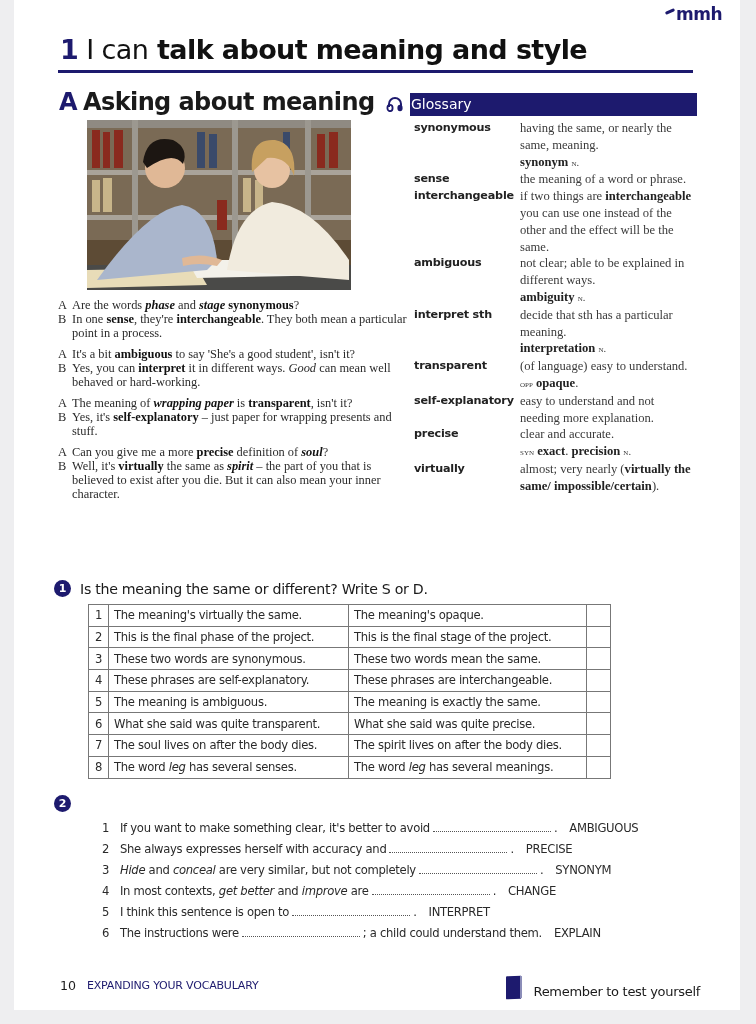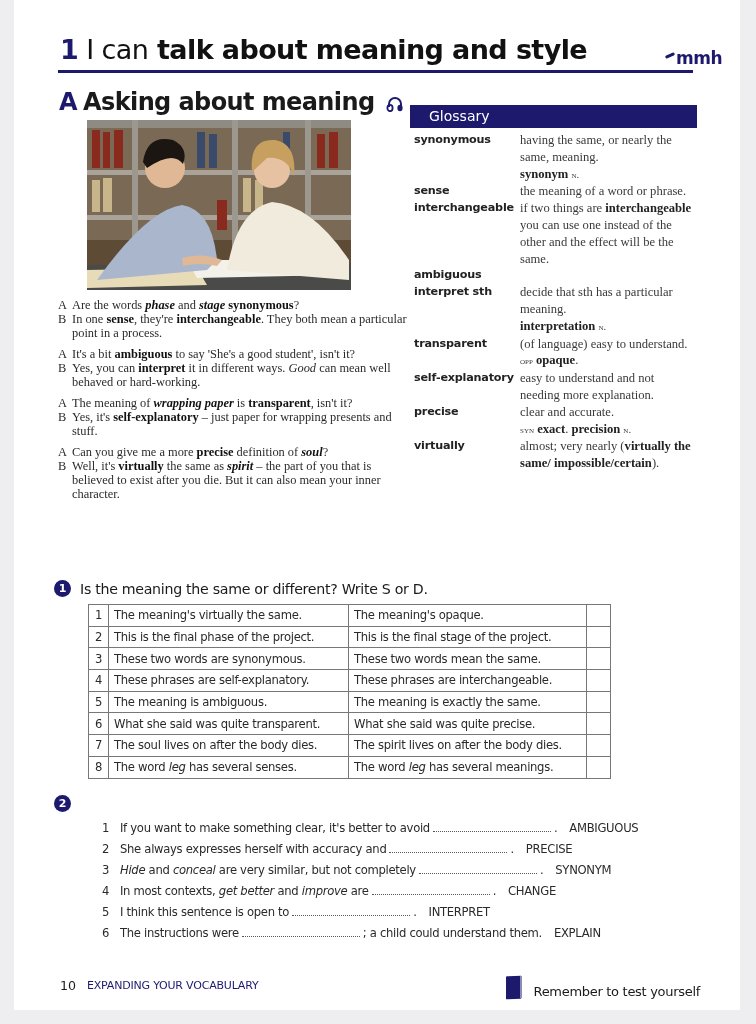--- a/index.html
+++ b/index.html
@@ -1,19 +1,19 @@
 <!DOCTYPE html>
 <html><head>
   <meta charset="utf-8">
   <style>
     * { box-sizing: border-box; margin: 0; padding: 0; }
     html, body { width: 756px; height: 1024px; overflow: hidden; }
     body { background: #eeeef0; font-family: "Liberation Sans", sans-serif; color: #1a1a1a; position: relative; }
     .page { position: absolute; left: 14px; top: 0; width: 726px; height: 1010px; background: #ffffff; }
-    .logo { position: absolute; right: 18px; top: 4px; color: #1d1a6e; font-weight: bold; font-size: 17px; font-family: "DejaVu Sans", sans-serif; letter-spacing: -0.5px; margin-top: 44px; }
+    .logo { position: absolute; right: 18px; top: 4px; color: #1d1a6e; font-weight: bold; font-size: 17px; font-family: "DejaVu Sans", sans-serif; letter-spacing: -0.5px; }
     .logo .swoosh { display: inline-block; width: 10px; height: 3px; background: #1d1a6e; transform: rotate(-25deg); margin-right: 1px; vertical-align: 7px; border-radius: 2px; }
     .unit-title { position: absolute; left: 46px; top: 34px; font-size: 27px; color: #111; font-family: "DejaVu Sans", sans-serif; letter-spacing: -0.6px; white-space: nowrap; }
     .unit-title .num { color: #1d1a6e; font-weight: bold; margin-right: 8px; }
     .unit-title .pre { font-weight: normal; }
     .unit-title .bold { font-weight: bold; }
     .title-rule { position: absolute; left: 44px; top: 70px; width: 635px; height: 3px; background: #1d1a6e; }
 
     .section-a { position: absolute; left: 45px; top: 88px; font-size: 24px; font-family: "DejaVu Sans", sans-serif; letter-spacing: -0.6px; white-space: nowrap; }
     .section-a .letter { color: #1d1a6e; font-weight: bold; margin-right: 6px; }
     .headphones { display: inline-block; vertical-align: -2px; margin-left: 4px; }
@@ -21,21 +21,21 @@
     .photo { position: absolute; left: 73px; top: 120px; width: 264px; height: 170px; overflow: hidden; background: #6b5a3f; }
 
     .dialogue { position: absolute; left: 44px; top: 298px; width: 352px; font-family: "Liberation Serif", serif; font-size: 12.4px; line-height: 14px; color: #2b2b2b; }
     .exchange { margin-bottom: 7px; }
     .line { display: flex; }
     .line .spk { width: 14px; flex-shrink: 0; }
     .line .txt { flex: 1; }
     .dialogue b { font-weight: bold; color: #111; }
 
     .glossary { position: absolute; left: 396px; top: 93px; width: 287px; }
-    .gloss-head { background: #1d1a6e; color: #fff; height: 23px; padding-left: 19px; font-size: 14px; line-height: 23px; font-family: "DejaVu Sans", sans-serif; margin-top: 12px; }
+    .gloss-head { background: #1d1a6e; color: #fff; height: 23px; padding-left: 1px; font-size: 14px; line-height: 23px; font-family: "DejaVu Sans", sans-serif; }
     .gloss-body { padding-top: 4px; }
     .gloss-row { display: flex; font-size: 12.2px; line-height: 16.8px; }
     .gloss-term { width: 110px; flex-shrink: 0; font-family: "DejaVu Sans", sans-serif; font-weight: bold; font-size: 11.2px; color: #222; letter-spacing: -0.2px; padding-left: 4px; }
     .gloss-def { flex: 1; font-family: "Liberation Serif", serif; color: #3a3a3a; font-size: 12.6px; }
     .gloss-def b { color: #222; }
     .sc { font-variant: small-caps; font-size: 10.5px; }
 
     .ex-head { position: absolute; display: flex; align-items: center; font-family: "DejaVu Sans", sans-serif; font-size: 14.2px; color: #1a1a1a; letter-spacing: -0.3px; white-space: nowrap; }
     .ex-badge { width: 17px; height: 17px; border-radius: 50%; background: #1d1a6e; color: #fff; font-weight: bold; font-size: 11px; display: inline-flex; align-items: center; justify-content: center; margin-right: 9px; }
     .ex1-head { left: 40px; top: 580px; }
@@ -178,20 +178,21 @@
         <div class="gloss-row">
           <div class="gloss-term">sense</div>
           <div class="gloss-def">the meaning of a word or phrase.</div>
         </div>
         <div class="gloss-row">
           <div class="gloss-term">interchangeable</div>
           <div class="gloss-def">if two things are <b>interchangeable</b> you can use one instead of the other and the effect will be the same.</div>
         </div>
         <div class="gloss-row">
           <div class="gloss-term">ambiguous</div>
+          <div class="gloss-def">not clear; able to be explained in different ways.<br><b>ambiguity</b> <span class="sc">n.</span></div>
         </div>
         <div class="gloss-row">
           <div class="gloss-term">interpret sth</div>
           <div class="gloss-def">decide that sth has a particular meaning.<br><b>interpretation</b> <span class="sc">n.</span></div>
         </div>
         <div class="gloss-row">
           <div class="gloss-term">transparent</div>
           <div class="gloss-def">(of language) easy to understand. <span class="sc">opp</span> <b>opaque</b>.</div>
         </div>
         <div class="gloss-row">

